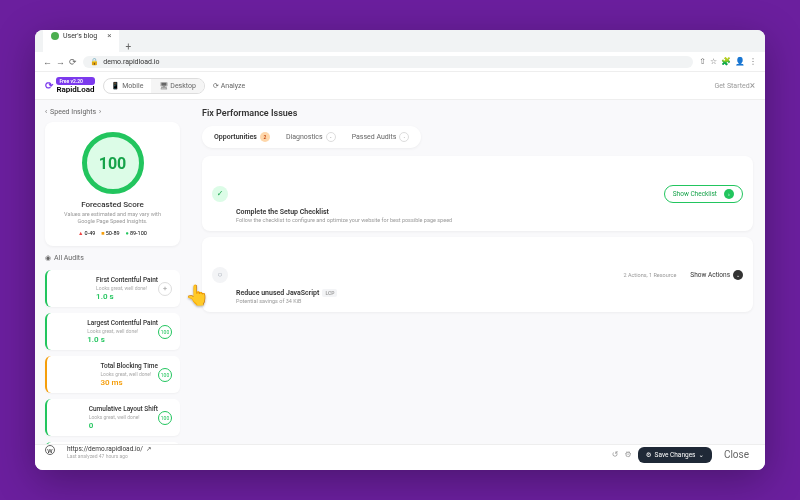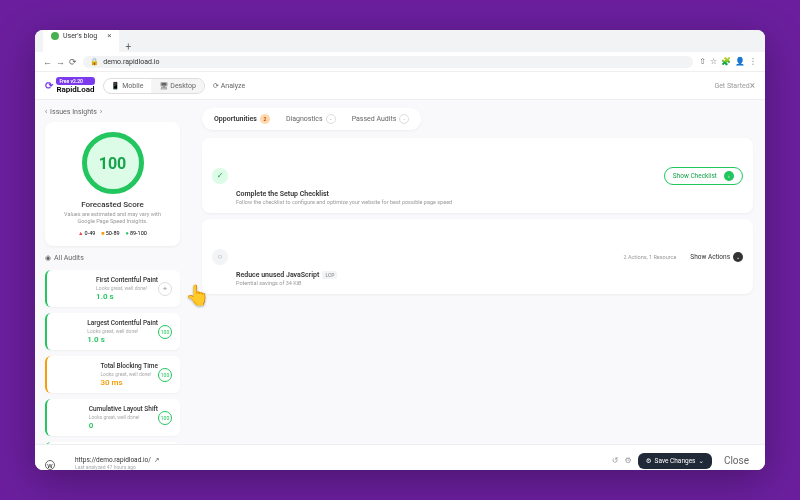--- a/index.html
+++ b/index.html
@@ -64,21 +64,21 @@
 .ii-gray { background: #f3f4f6; color: #9ca3af; }
 .issue-body { flex: 1; margin-top: 44px; }
 .issue-title { font-size: 7px; font-weight: 600; color: #333; }
 .issue-desc { font-size: 5.5px; color: #999; margin-top: 1px; }
 .issue-btn { border: 1px solid #22c55e; color: #16a34a; border-radius: 12px; padding: 3px 8px; font-size: 6.5px; display: flex; align-items: center; gap: 7px; }
 .issue-btn-icon { width: 10px; height: 10px; background: #22c55e; border-radius: 50%; color: #fff; display: flex; align-items: center; justify-content: center; font-size: 6px; }
 .issue-meta { font-size: 5.5px; color: #999; margin-right: 6px; }
 .show-actions { font-size: 6.5px; color: #333; display: flex; align-items: center; gap: 3px; }
 .sa-icon { width: 10px; height: 10px; background: #333; border-radius: 50%; color: #fff; display: flex; align-items: center; justify-content: center; font-size: 5px; }
 .lcp-badge { background: #f3f4f6; font-size: 5px; padding: 1px 3px; border-radius: 2px; color: #999; margin-left: 3px; }
-.footer { height: 26px; background: #fff; border-top: 1px solid #eee; display: flex; align-items: flex-end; padding: 0 10px; gap: 20px; }
+.footer { height: 26px; background: #fff; border-top: 1px solid #eee; display: flex; align-items: flex-start; padding: 0 10px; gap: 12px; }
 .footer-url { display: flex; flex-direction: column; }
 .footer-url-top { font-size: 6.5px; color: #333; display: flex; align-items: center; gap: 3px; }
 .footer-url-sub { font-size: 5px; color: #aaa; }
 .footer-right { margin-left: auto; display: flex; align-items: center; gap: 6px; }
 .footer-icon { font-size: 8px; color: #999; }
 .save-btn { background: #1f2937; color: #fff; border-radius: 6px; padding: 4px 8px; font-size: 6.5px; display: flex; align-items: center; gap: 3px; }
 .close-btn { font-size: 10px; color: #666; padding: 4px 6px; }
 .wp-icon { width: 10px; height: 10px; border: 1px solid #666; border-radius: 50%; display: flex; align-items: center; justify-content: center; font-size: 6px; }
 .cursor { position: absolute; font-size: 20px; pointer-events: none; filter: drop-shadow(0 1px 1px rgba(0,0,0,0.3)); }
 </style>
@@ -127,21 +127,21 @@
     </div>
     <div class="analyze">⟳ <span>Analyze</span></div>
     <div class="header-right">
       <span>Get Started</span>
       <span class="close-x">×</span>
     </div>
   </div>
 
   <div class="main" style="position:relative;">
     <div class="sidebar">
-      <div class="si-header">‹ <span>Issues Insights</span> ›</div>
+      <div class="si-header">‹ <span>Speed Insights</span> ›</div>
       <div class="score-card">
         <div class="score-ring">
           <span class="score-num">100</span>
         </div>
         <div class="score-title">Forecasted Score</div>
         <div class="score-sub">Values are estimated and may vary with Google Page Speed Insights.</div>
         <div class="score-legend">
           <span class="leg-item">
               <span class="tri-red">▲</span>
               <span>0-49</span>
@@ -190,20 +190,21 @@
           </div>
         <div class="metric-icon">100</div>
       </div>
       <div class="metric green">
         
         
       </div>
     </div>
 
     <div class="content">
+      <div class="content-title">Fix Performance Issues</div>
       <div class="tabs-row">
         <div class="tab-item active">
             <span>Opportunities</span>
             <span class="tab-count tc-orange">2</span>
           </div>
         <div class="tab-item">
             <span>Diagnostics</span>
             <span class="tab-count tc-gray">-</span>
           </div>
         <div class="tab-item">

